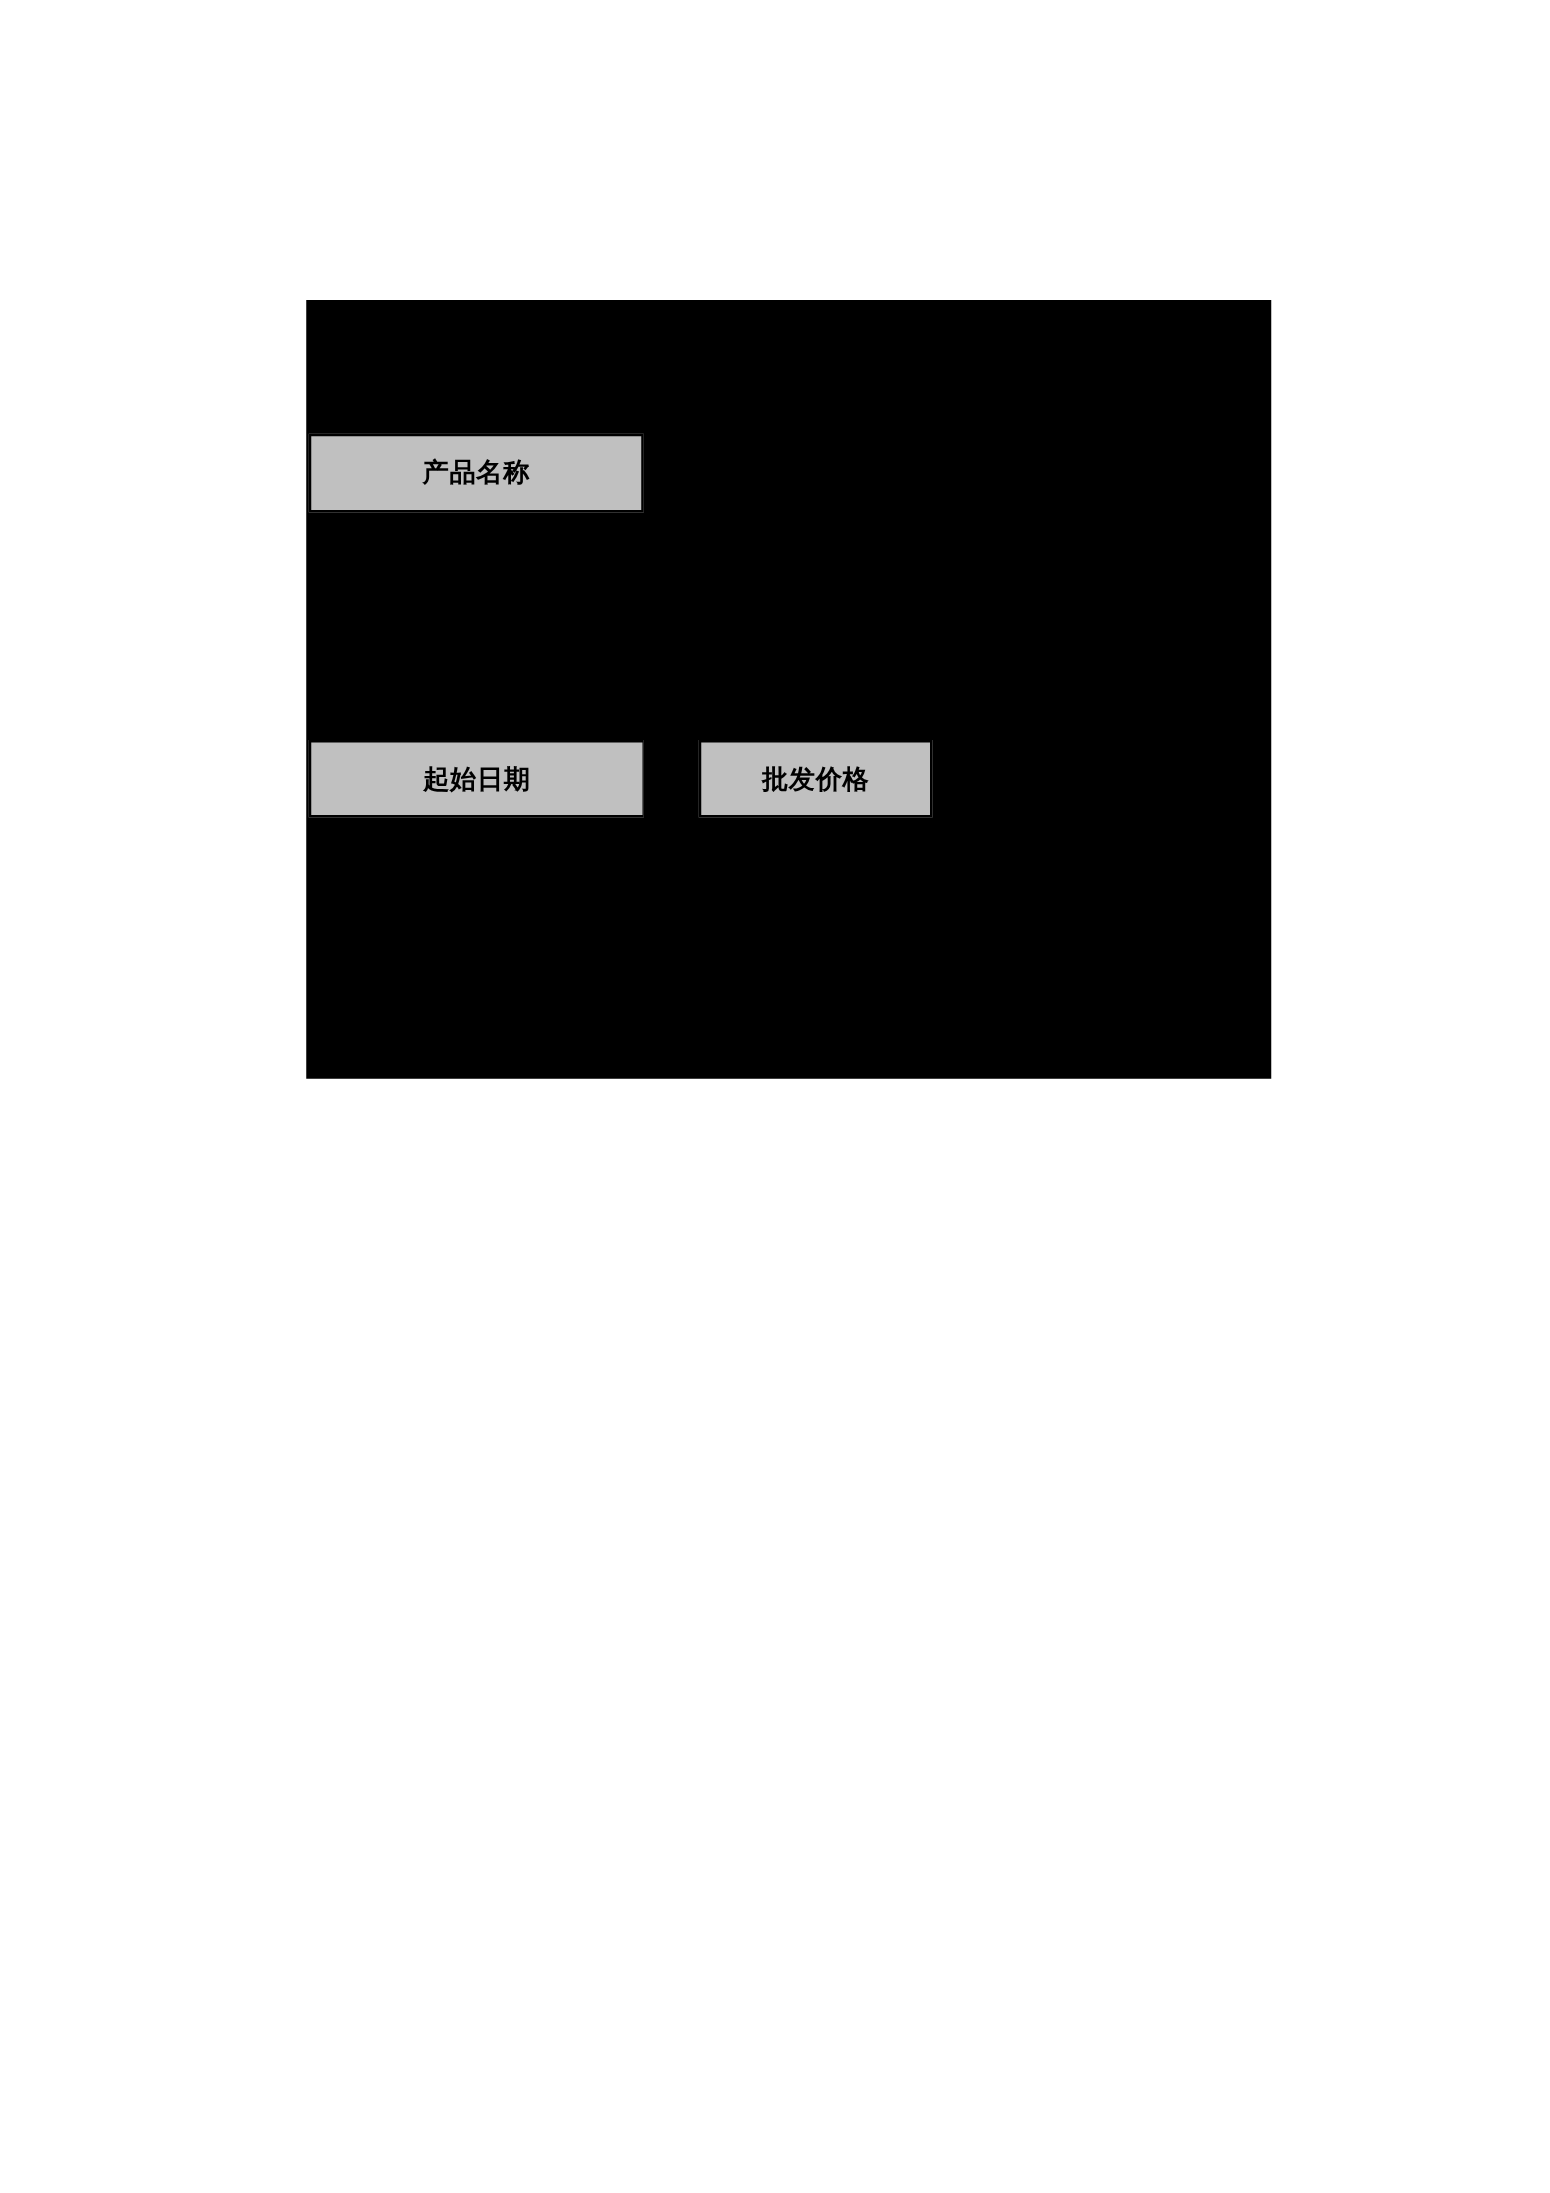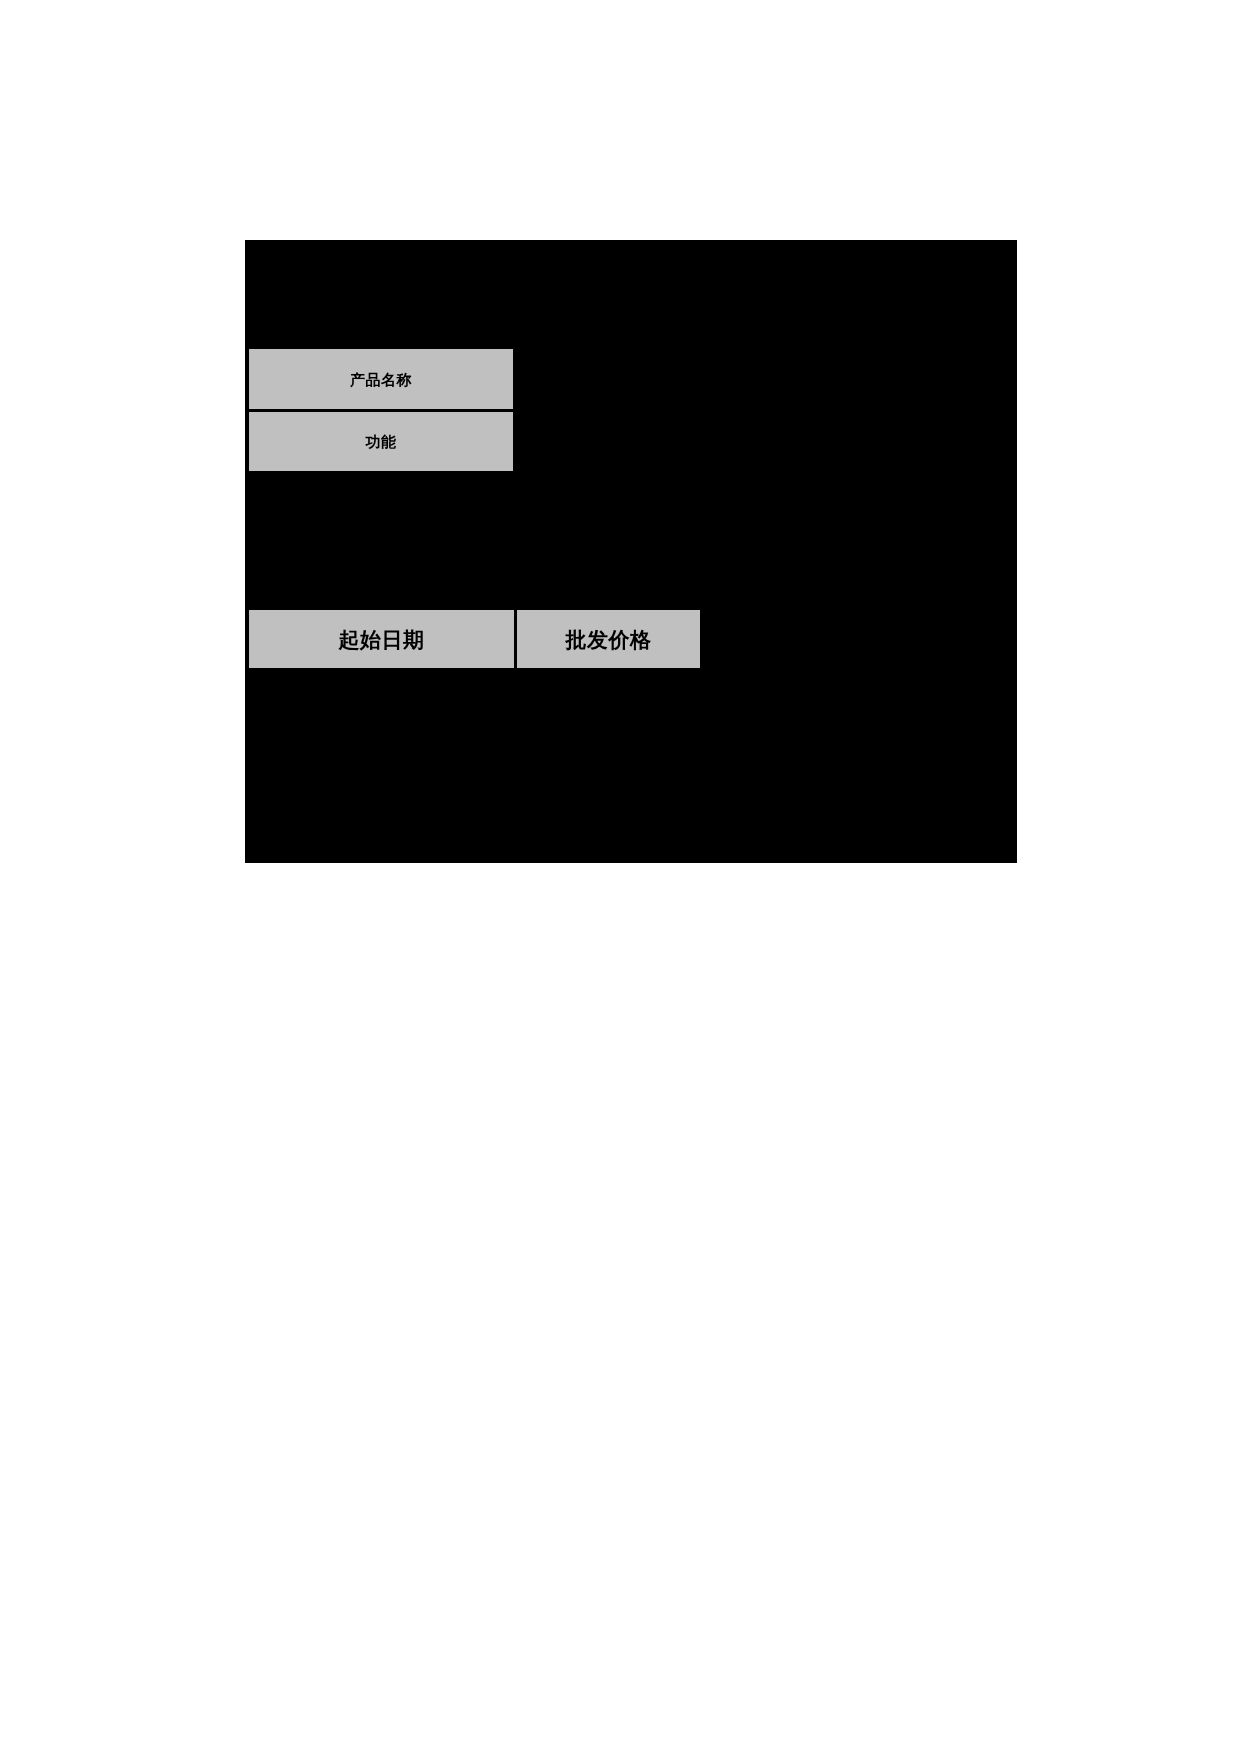--- a/index.html
+++ b/index.html
@@ -44,36 +44,37 @@
   .header-cell {
     box-sizing: border-box;
     background: #c0c0c0;
     border: 2px solid #000000;
     border-bottom-width: 1px;
     height: 63px;
     display: flex;
     align-items: center;
     justify-content: center;
     color: #000000;
-    font-size: 15px;
+    font-size: 21px;
     font-weight: bold;
     letter-spacing: 0.5px;
     line-height: 1;
   }
   .header-cell:last-child {
     border-bottom-width: 2px;
   }
 
   
   .header-row {
     position: absolute;
     left: 2px;
-    top: 368px;
+    top: 352px;
     width: 768px;
     display: flex;
+    gap: 44px;
   }
 
   .header-row .header-col {
     box-sizing: border-box;
     background: #c0c0c0;
     border: 2px solid #000000;
     border-right-width: 1px;
     height: 62px;
     display: flex;
     align-items: center;
@@ -94,21 +95,20 @@
 </style>
 </head>
 <body>
 
 <div class="page">
 
   <div class="doc-table">
 
     <div class="header-stack">
       <div class="header-cell">产品名称</div>
-      <div class="header-cell">功能</div>
     </div>
 
     <div class="header-row">
       <div class="header-col col-w-start">起始日期</div>
       <div class="header-col col-w-price">批发价格</div>
     </div>
 
   </div>
 
 </div>

